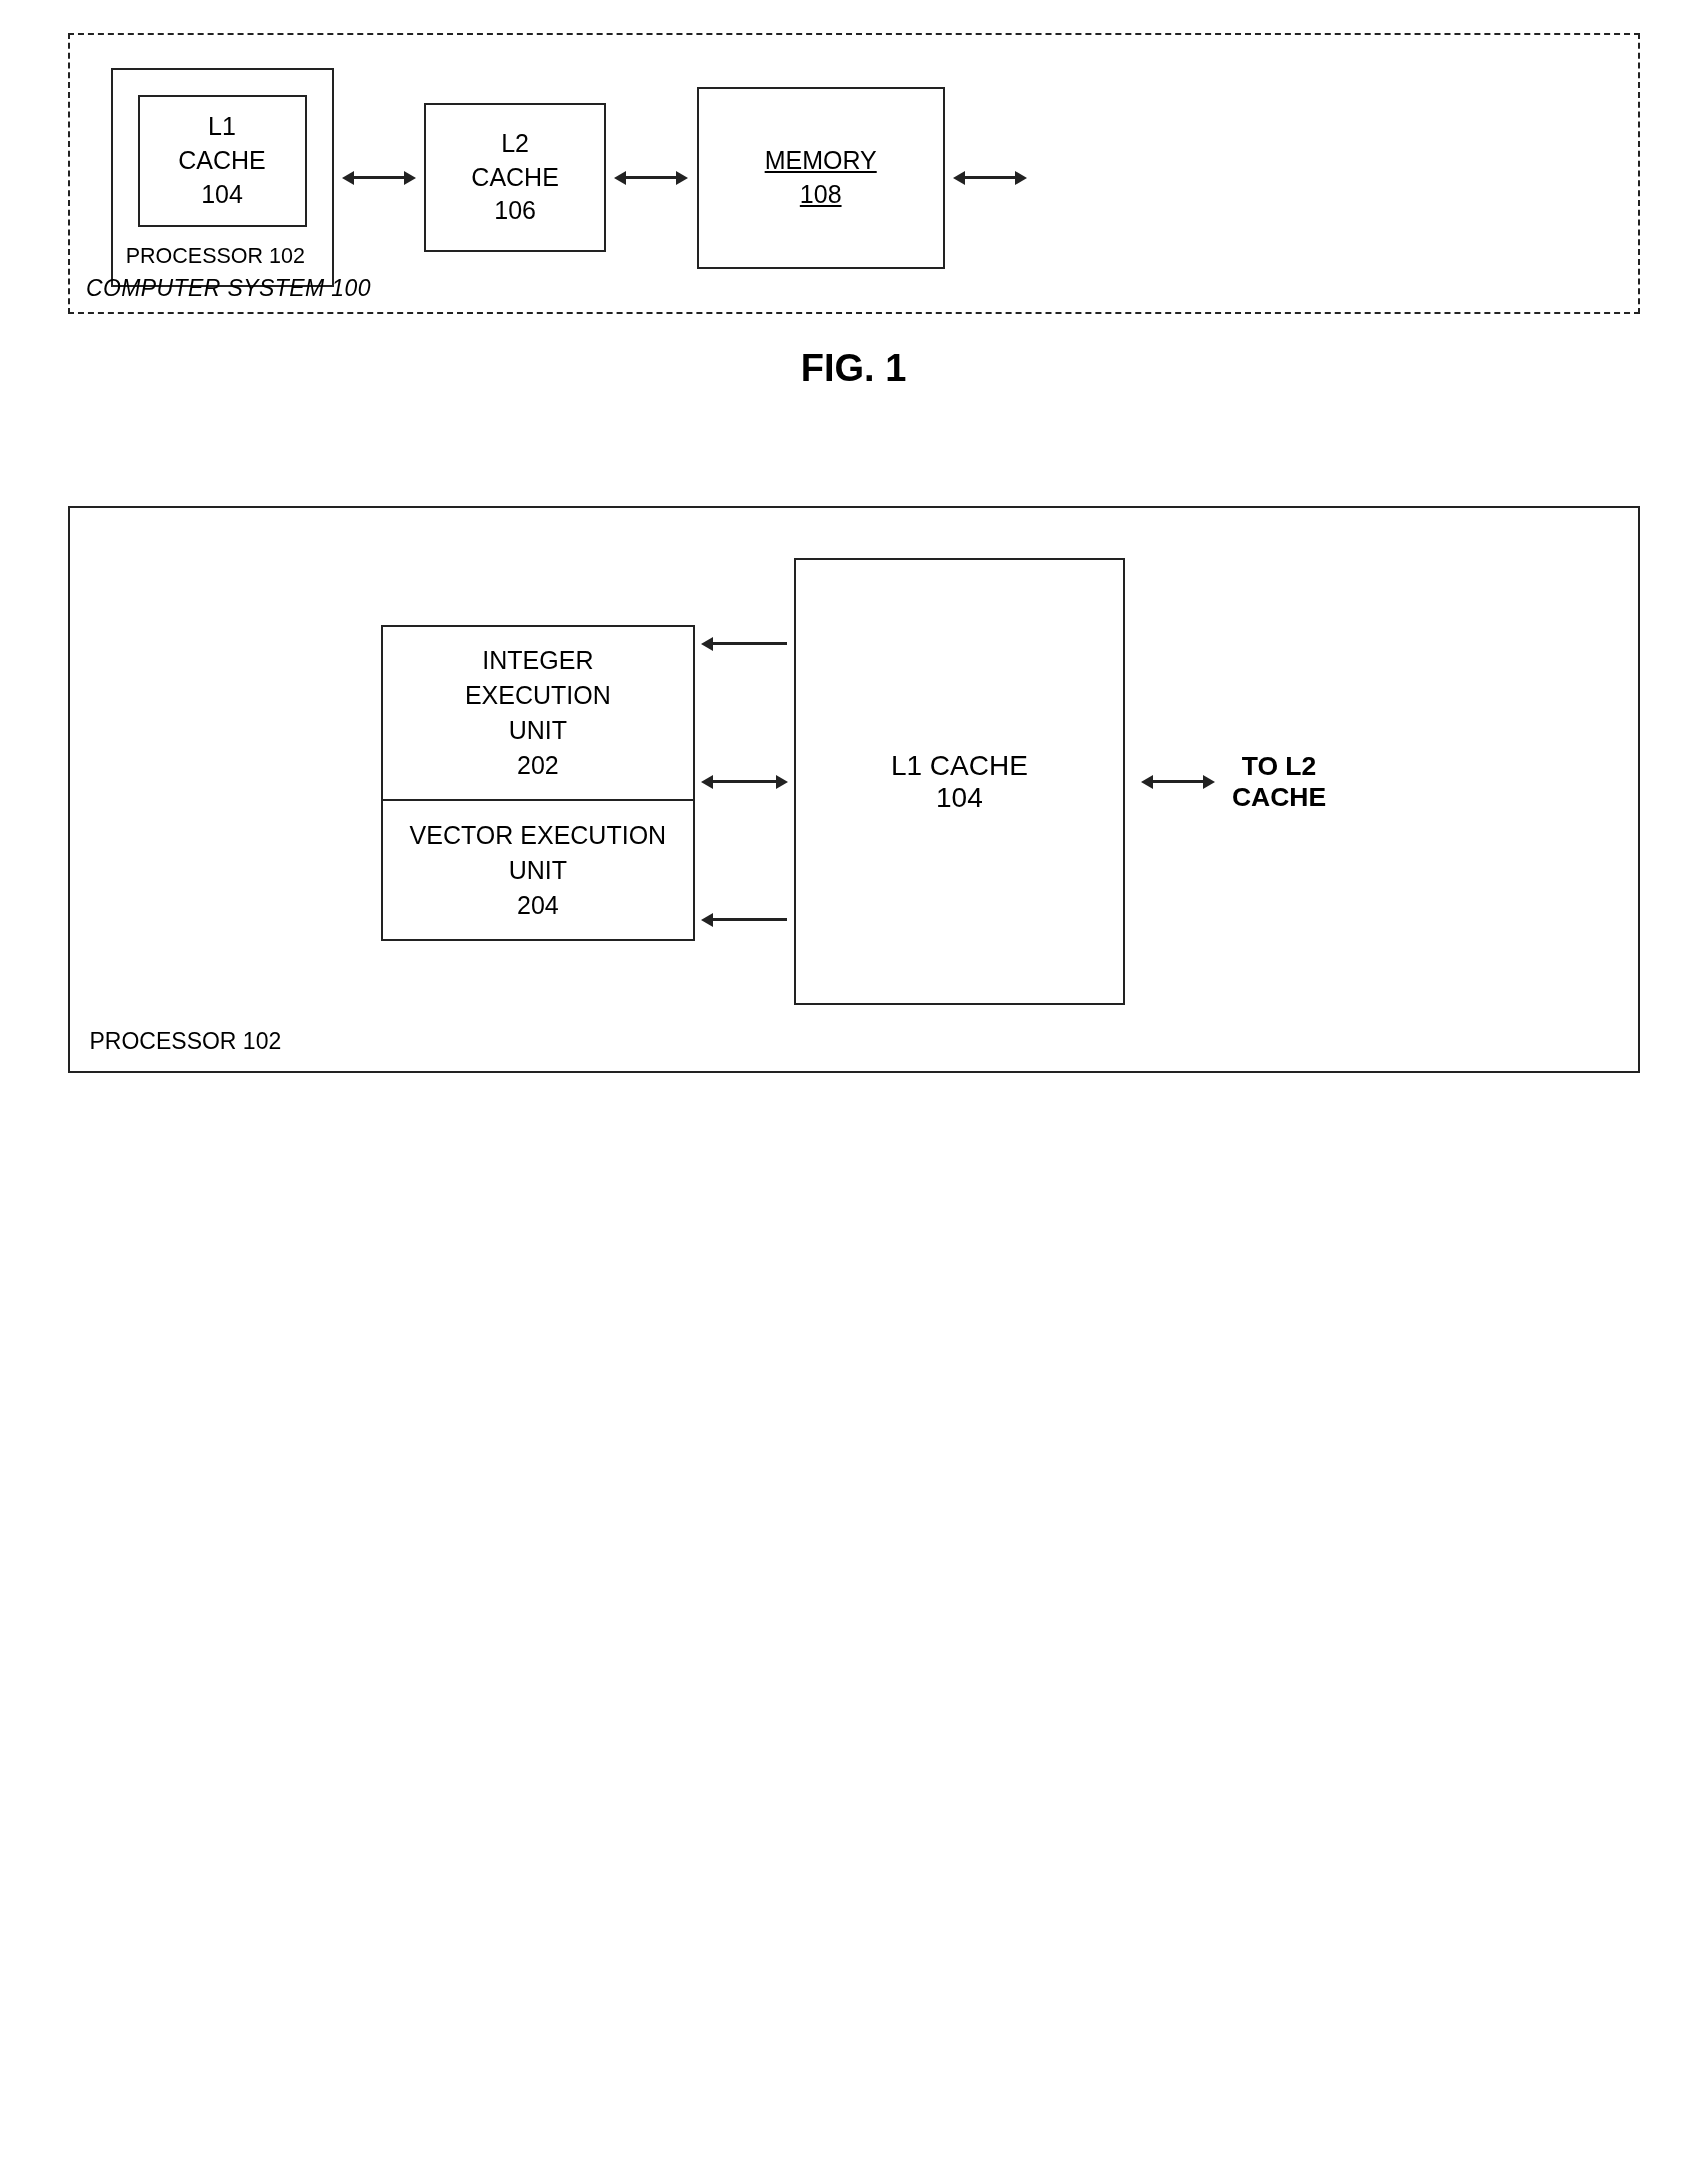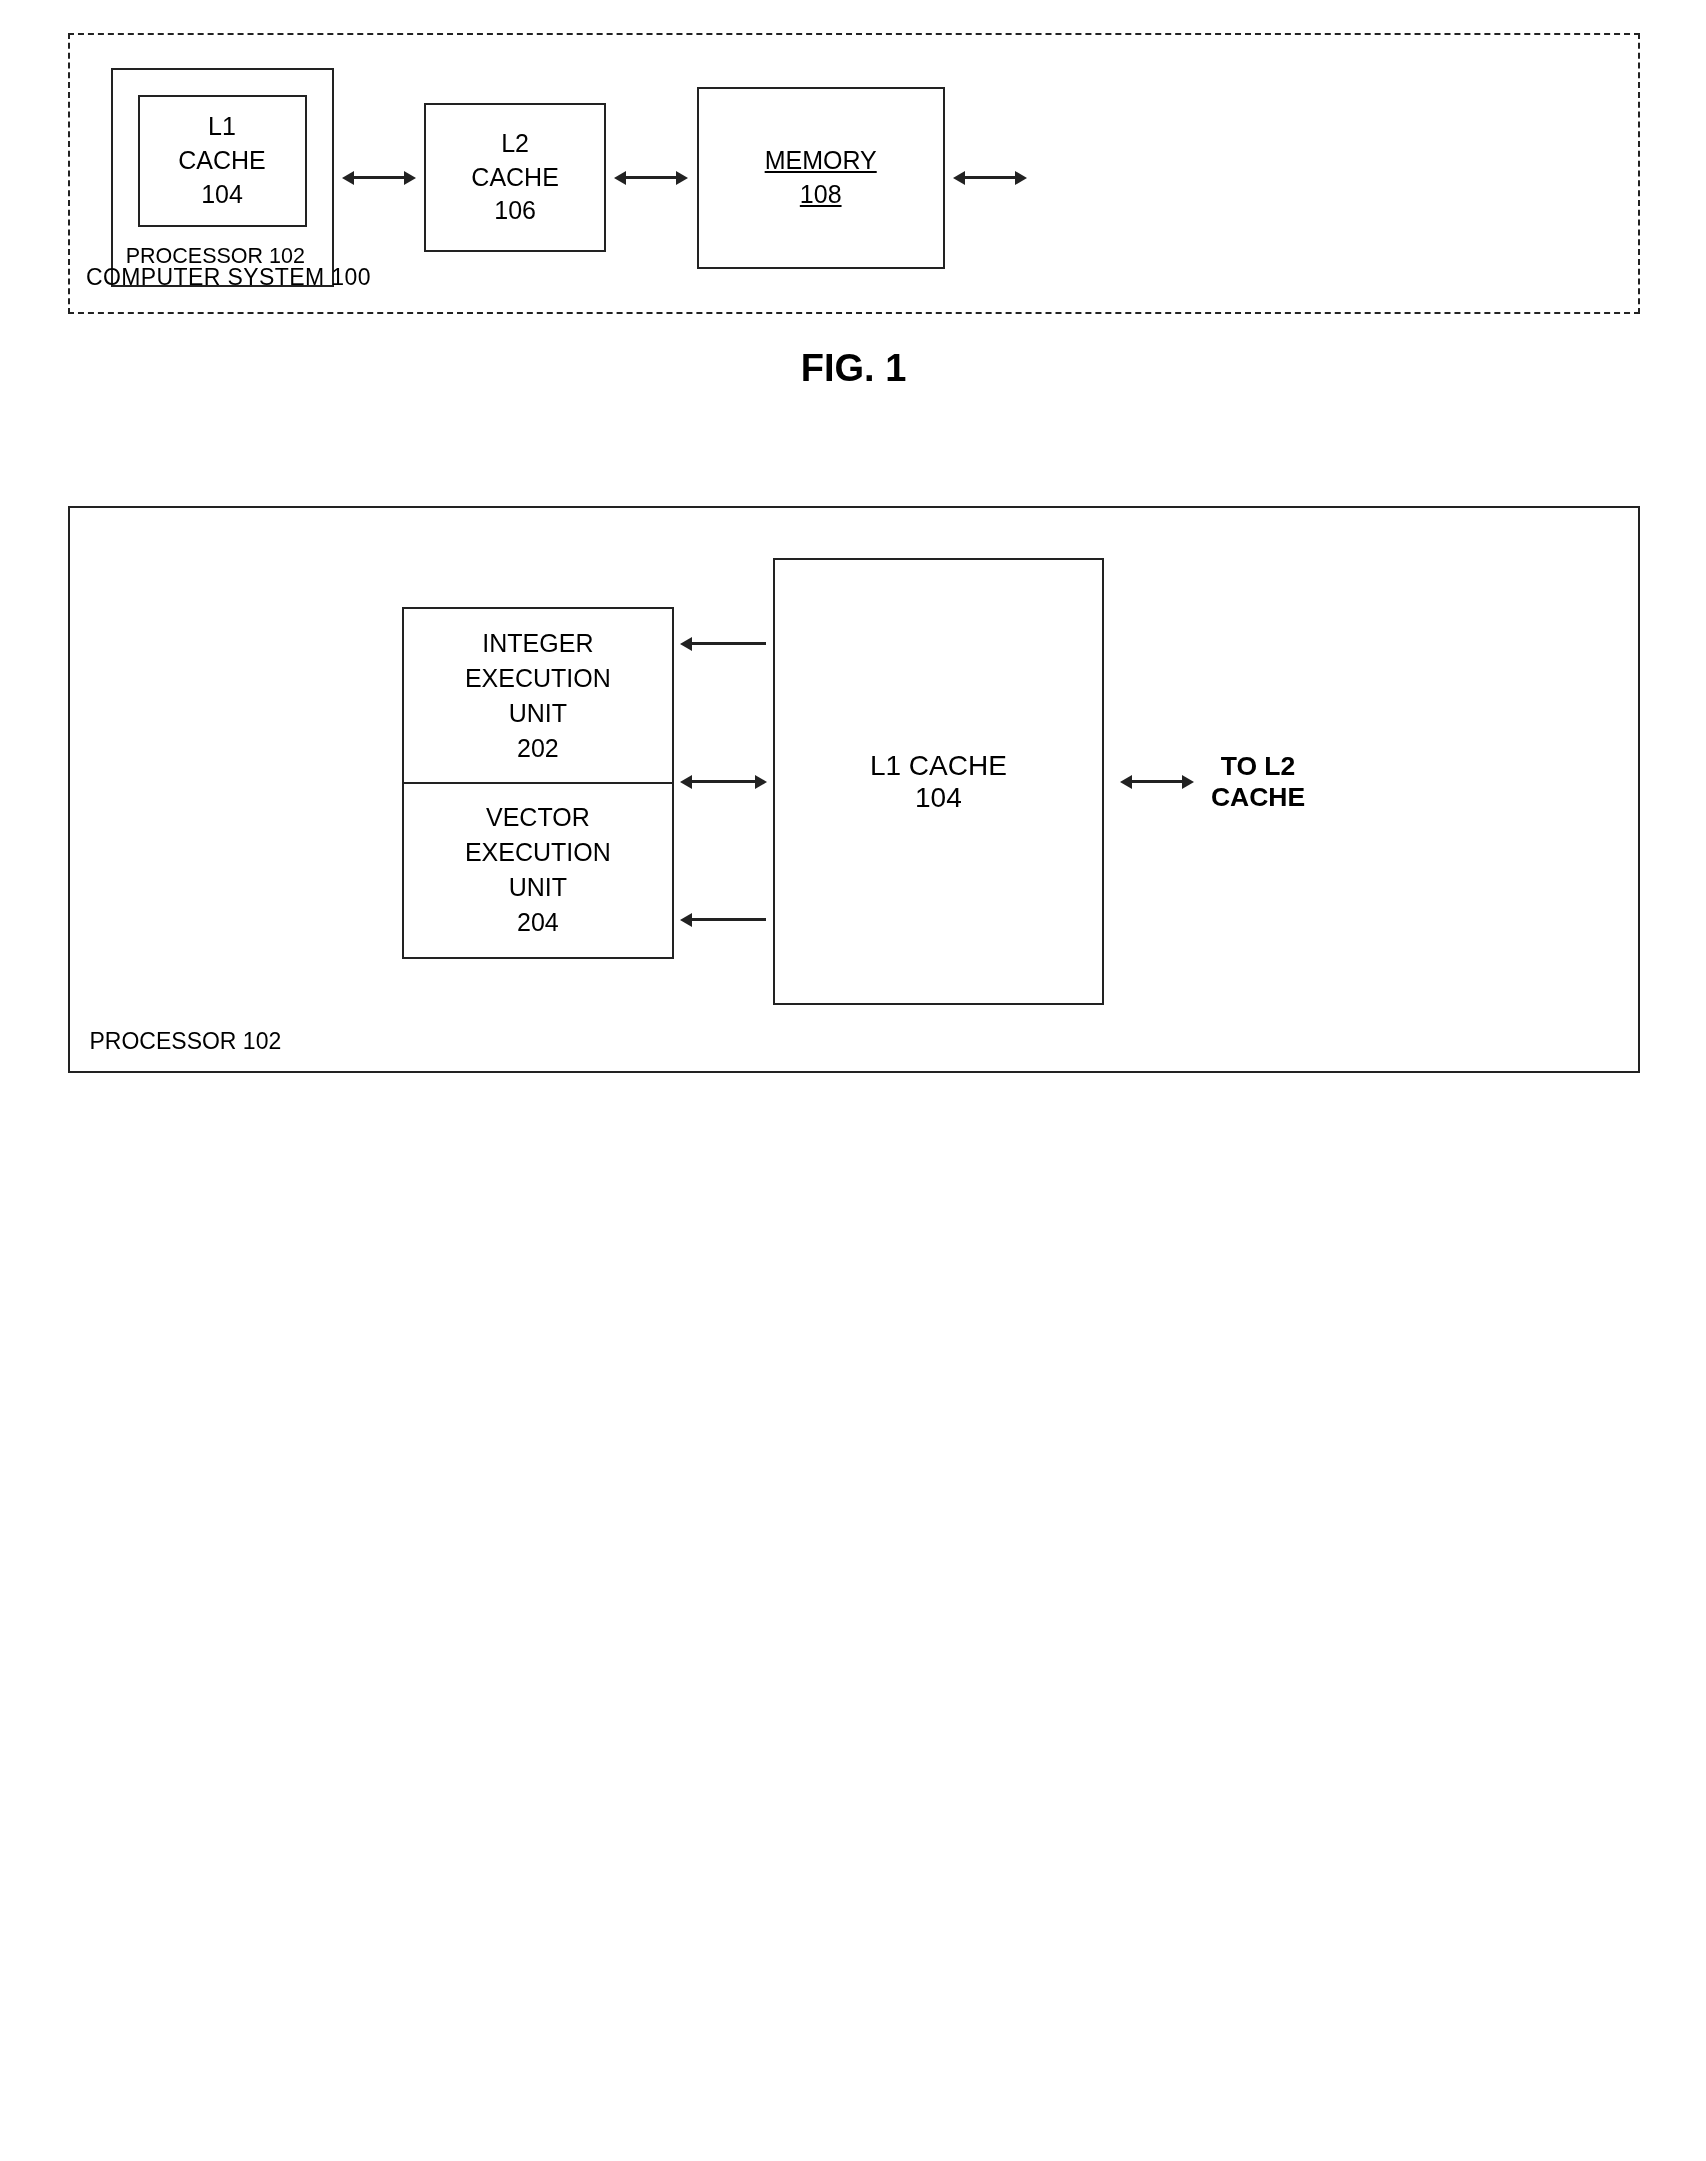--- a/index.html
+++ b/index.html
@@ -26,25 +26,26 @@
       position: relative;
       display: flex;
       align-items: center;
       gap: 0;
       background: #fff;
       width: 100%;
     }
 
     .fig1-label {
       position: absolute;
-      bottom: 21px;
+      bottom: 10px;
       left: 16.5px;
       font-size: 23px;
       font-weight: normal;
       letter-spacing: 0.4px;
+      font-style: italic;
     }
 
     .processor-box {
       border: 2.5px solid #222;
       padding: 25px 25px 58px 25px;
       position: relative;
       display: flex;
       align-items: center;
       gap: 0;
       flex-shrink: 0;
@@ -181,21 +182,21 @@
       border: 2.5px solid #222;
       background: #fff;
       text-align: center;
       font-size: 25px;
       line-height: 1.4;
       display: flex;
       align-items: center;
       justify-content: center;
       flex-direction: column;
       padding: 16.5px 20px;
-      width: 272px;
+      width: 314px;
       min-height: 116px;
       margin-bottom: -2.5px;
     }
 
     .l1-large {
       width: 331px;
       height: 447px;
       border: 2.5px solid #222;
       background: #fff;
       display: flex;

